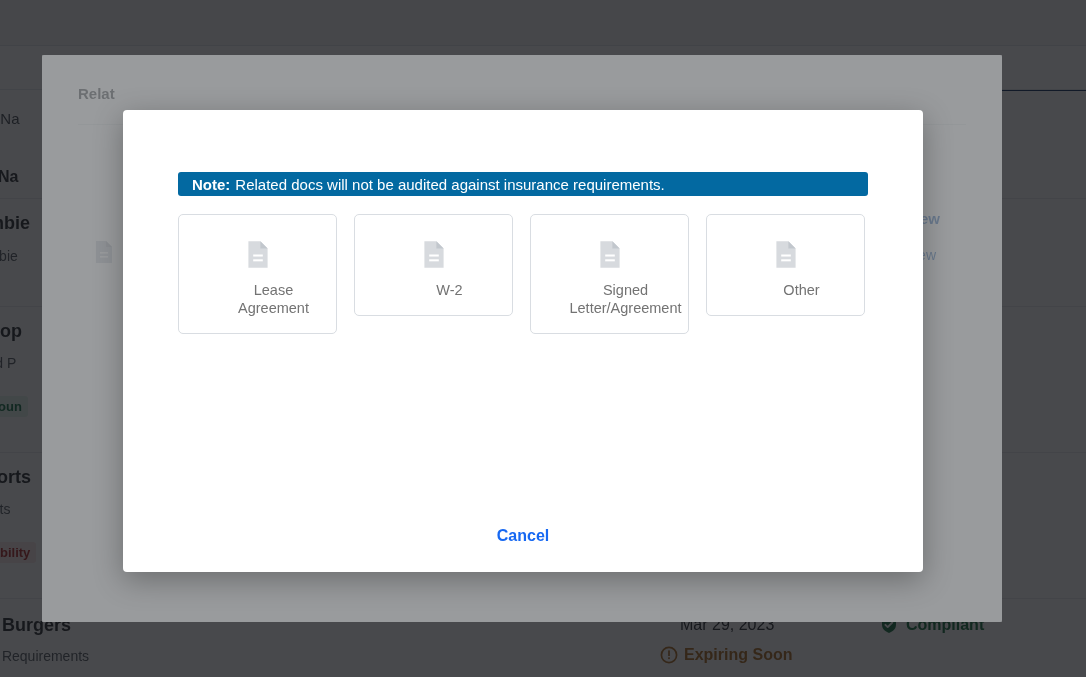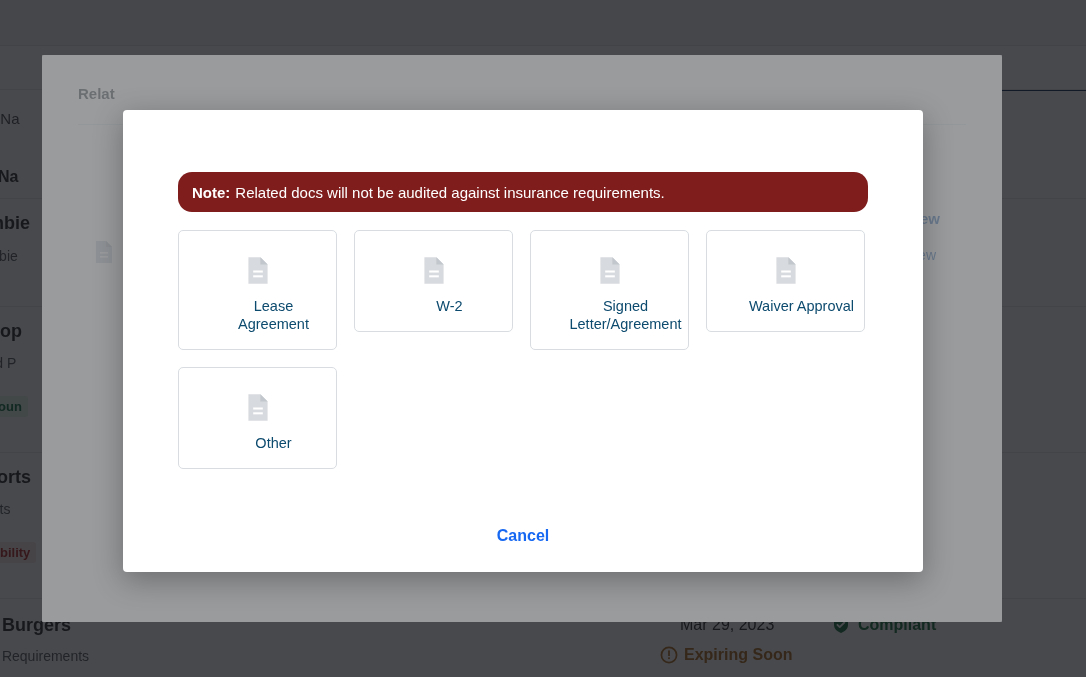--- a/index.html
+++ b/index.html
@@ -272,24 +272,24 @@
   .dialog-title {
     font-size: 27px;
     font-weight: 400;
     color: #1d2125;
     letter-spacing: -0.2px;
     margin-top: 8px;
   }
 
   .note-banner {
     margin-top: 28px;
-    height: 40px;
-    background: #7f1d1d;
+    height: 24px;
+    background: #0369a1;
     color: #ffffff;
-    border-radius: 14px;
+    border-radius: 3px;
     display: flex;
     align-items: center;
     padding-left: 14px;
     font-size: 15px;
   }
   .note-banner b { font-weight: 700; margin-right: 5px; }
 
   .card-grid {
     margin-top: 18px;
     display: flex;
@@ -307,21 +307,21 @@
     display: flex;
     flex-direction: column;
     align-items: center;
     justify-content: flex-start;
     padding: 25px 6px 16px 6px;
     cursor: pointer;
   }
   .doc-card .doc-icon { margin-bottom: 12px; }
   .doc-card .doc-label {
     font-size: 14.5px;
-    color: #0c4a6e;
+    color: #737373;
     text-align: center;
     line-height: 1.25;
     margin-left: 32px;
   }
 
   .dialog-footer {
     position: absolute;
     left: 55px; right: 55px;
     bottom: 0;
     height: 72px;
@@ -375,21 +375,21 @@
     <div class="bg-row-title" style="left:-26px;top:467px;">Sports</div>
     <div class="bg-row-sub" style="left:-30px;top:501px;">Sports</div>
     <div class="bg-pill red" style="left:-32px;top:542px;">l Liability</div>
 
     <div class="bg-row" style="top:598px;height:79px;"></div>
     <div class="bg-row-title" style="left:-26px;top:615px;">uff Burgers</div>
     <div class="bg-row-sub" style="left:-30px;top:648px;">dard Requirements</div>
 
     <div class="bg-date" style="left:680px;top:616px;">Mar 29, 2023</div>
 
-    <div class="bg-status compliant" style="left:832px;top:616px;gap:8px;">
+    <div class="bg-status compliant" style="left:880px;top:616px;gap:8px;">
       <svg width="18" height="18" viewBox="0 0 18 18">
         <path d="M9 1l7 2.4v5.2c0 4.2-2.9 7-7 8.4-4.1-1.4-7-4.2-7-8.4V3.4z" fill="#0d6b37"></path>
         <path d="M5.4 8.8l2.3 2.3 4.6-4.6" stroke="#ffffff" stroke-width="1.9" fill="none" stroke-linecap="round" stroke-linejoin="round"></path>
       </svg>
       <span>Compliant</span>
     </div>
 
     <div class="bg-status expiring" style="left:660px;top:646px;align-items:flex-end;">
       <svg width="18" height="18" viewBox="0 0 18 18">
         <circle cx="9" cy="9" r="7.6" stroke="#a9661a" stroke-width="1.7" fill="none"></circle>
@@ -457,29 +457,20 @@
       <div class="doc-card">
         <svg class="doc-icon" width="24" height="29" viewBox="0 0 20 24">
           <path d="M2 1h10l6 6v16H2z" fill="#d7dade"></path>
           <path d="M12 1l6 6h-6z" fill="#c2c7cd"></path>
           <rect x="6" y="12" width="8" height="1.7" fill="#ffffff"></rect>
           <rect x="6" y="16" width="8" height="1.7" fill="#ffffff"></rect>
         </svg>
         <div class="doc-label">Signed Letter/Agreement</div>
       </div>
 
-      <div class="doc-card">
-        <svg class="doc-icon" width="24" height="29" viewBox="0 0 20 24">
-          <path d="M2 1h10l6 6v16H2z" fill="#d7dade"></path>
-          <path d="M12 1l6 6h-6z" fill="#c2c7cd"></path>
-          <rect x="6" y="12" width="8" height="1.7" fill="#ffffff"></rect>
-          <rect x="6" y="16" width="8" height="1.7" fill="#ffffff"></rect>
-        </svg>
-        <div class="doc-label">Waiver Approval</div>
-      </div>
 
 
       <div class="doc-card">
         <svg class="doc-icon" width="24" height="29" viewBox="0 0 20 24">
           <path d="M2 1h10l6 6v16H2z" fill="#d7dade"></path>
           <path d="M12 1l6 6h-6z" fill="#c2c7cd"></path>
           <rect x="6" y="12" width="8" height="1.7" fill="#ffffff"></rect>
           <rect x="6" y="16" width="8" height="1.7" fill="#ffffff"></rect>
         </svg>
         <div class="doc-label">Other</div>

